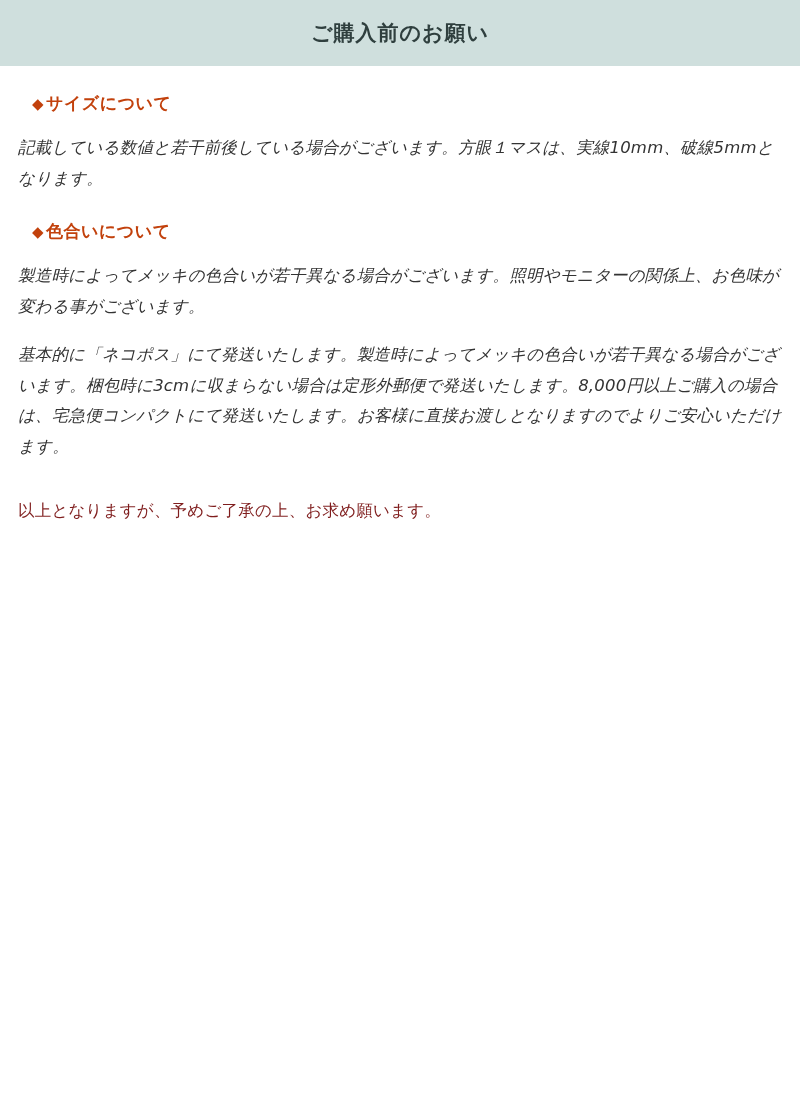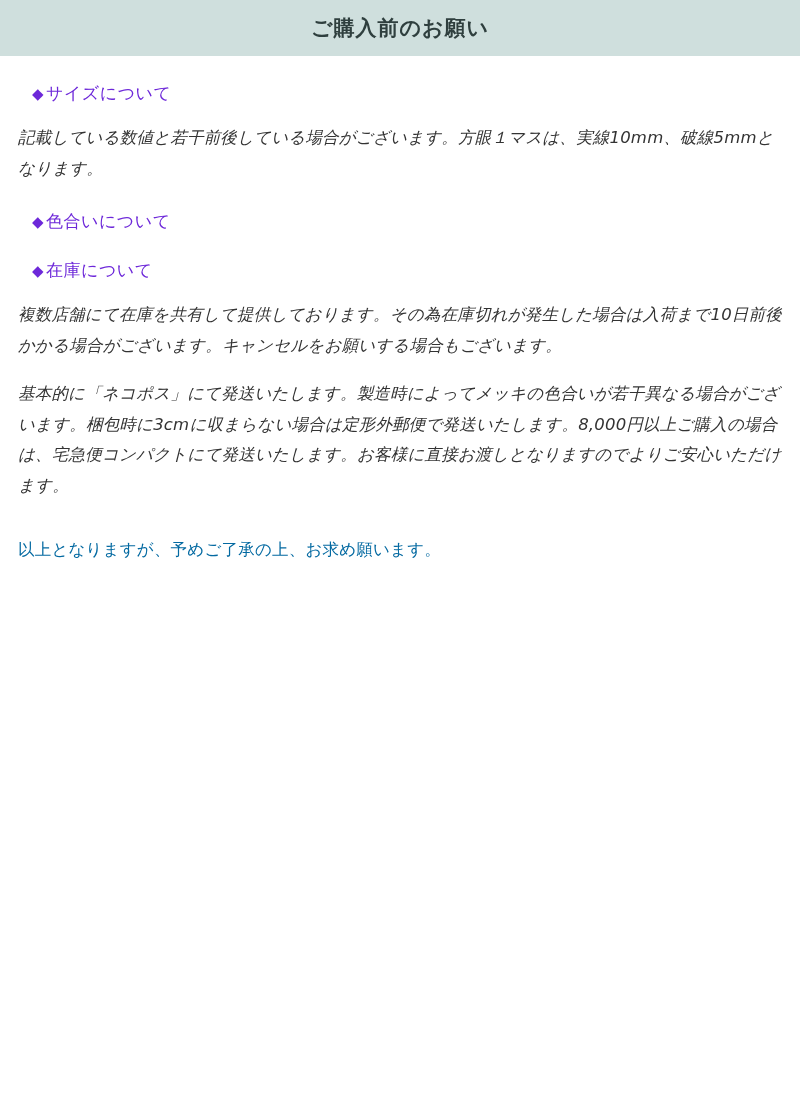--- a/index.html
+++ b/index.html
@@ -13,41 +13,41 @@
     background: #ffffff;
     font-family: "DejaVu Sans", "Liberation Sans", sans-serif;
     color: #333333;
   }
   .page {
     width: 800px;
     position: relative;
   }
   .banner {
     background: #cfdfdd;
-    height: 56px;
+    height: 66px;
     display: flex;
     align-items: center;
     justify-content: center;
   }
   .banner-title {
     font-size: 21px;
     font-weight: bold;
     color: #2f3f3e;
     letter-spacing: 1px;
   }
   .content {
     padding: 0 18px;
   }
   .section {
     margin: 0;
   }
   .section-heading {
     font-size: 17px;
-    font-weight: normal;
-    color: #6d28d9;
+    font-weight: bold;
+    color: #c2410c;
     margin: 26px 0 0 14px;
     letter-spacing: 0.5px;
   }
   .section-heading .diamond {
     font-size: 15px;
     margin-right: 2px;
   }
   .section-body {
     font-size: 16.5px;
     line-height: 1.85;
@@ -56,21 +56,21 @@
     letter-spacing: 0.2px;
     font-style: italic;
   }
   .section-body p {
     margin: 0;
   }
   .closing {
     margin-top: 34px;
     font-size: 16.5px;
     line-height: 1.85;
-    color: #0369a1;
+    color: #7f1d1d;
     letter-spacing: 0.2px;
     padding-bottom: 10px;
   }
   .closing p { margin: 0; }
 </style>
 </head>
 <body>
 
 <div class="page">
 
@@ -86,34 +86,29 @@
       </div>
       <div class="section-body">
         <p>記載している数値と若干前後している場合がございます。方眼１マスは、実線10mm、破線5mmとなります。</p>
       </div>
     </div>
 
     <div class="section">
       <div class="section-heading">
         <span class="diamond">◆</span><span>色合いについて</span>
       </div>
+      <div class="section-body">
+        <p>製造時によってメッキの色合いが若干異なる場合がございます。照明やモニターの関係上、お色味が変わる事がございます。</p>
+      </div>
     </div>
 
 
     <div class="section">
     </div>
 
-    <div class="section">
-      <div class="section-heading">
-        <span class="diamond">◆</span><span>在庫について</span>
-      </div>
-      <div class="section-body">
-        <p>複数店舗にて在庫を共有して提供しております。その為在庫切れが発生した場合は入荷まで10日前後かかる場合がございます。キャンセルをお願いする場合もございます。</p>
-      </div>
-    </div>
 
     <div class="section">
       <div class="section-body">
         <p>基本的に「ネコポス」にて発送いたします。製造時によってメッキの色合いが若干異なる場合がございます。梱包時に3cmに収まらない場合は定形外郵便で発送いたします。8,000円以上ご購入の場合は、宅急便コンパクトにて発送いたします。お客様に直接お渡しとなりますのでよりご安心いただけます。</p>
       </div>
     </div>
 
     <div class="closing">
       <p>以上となりますが、予めご了承の上、お求め願います。</p>
     </div>

